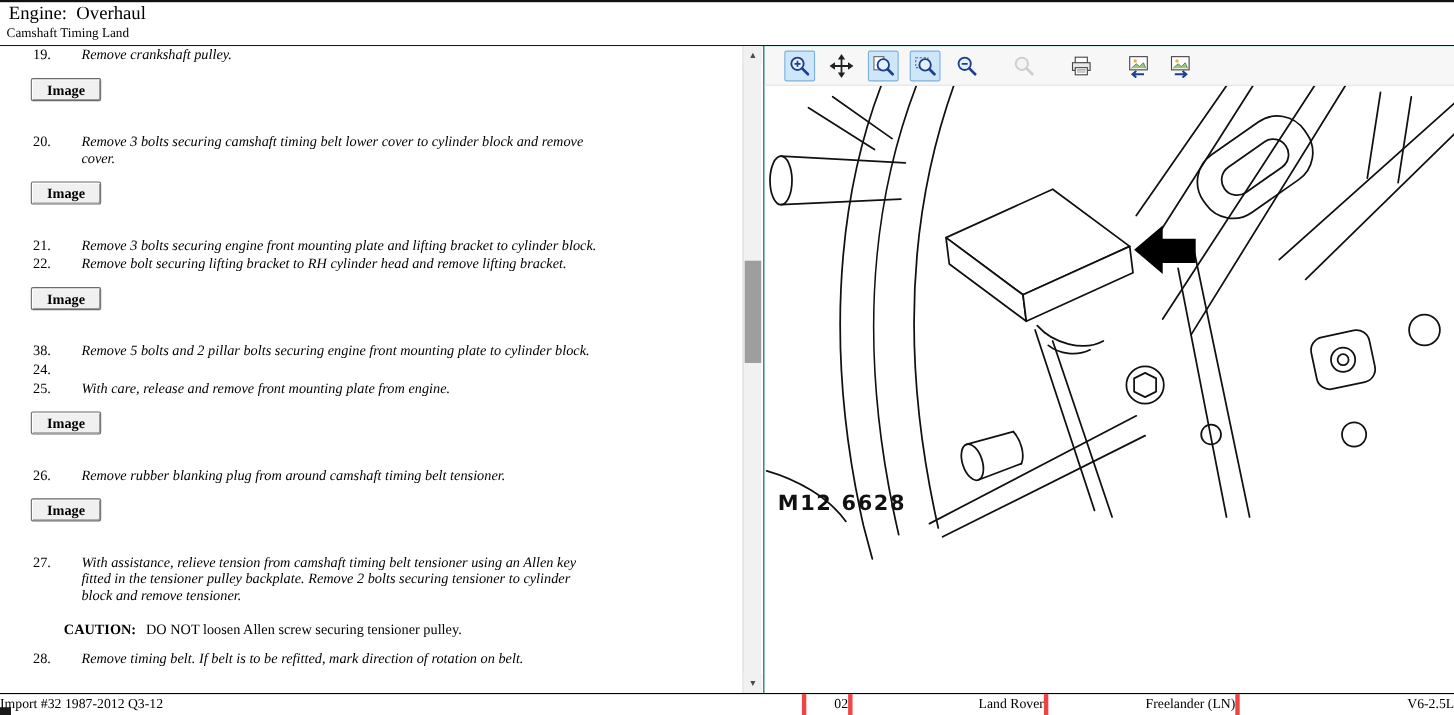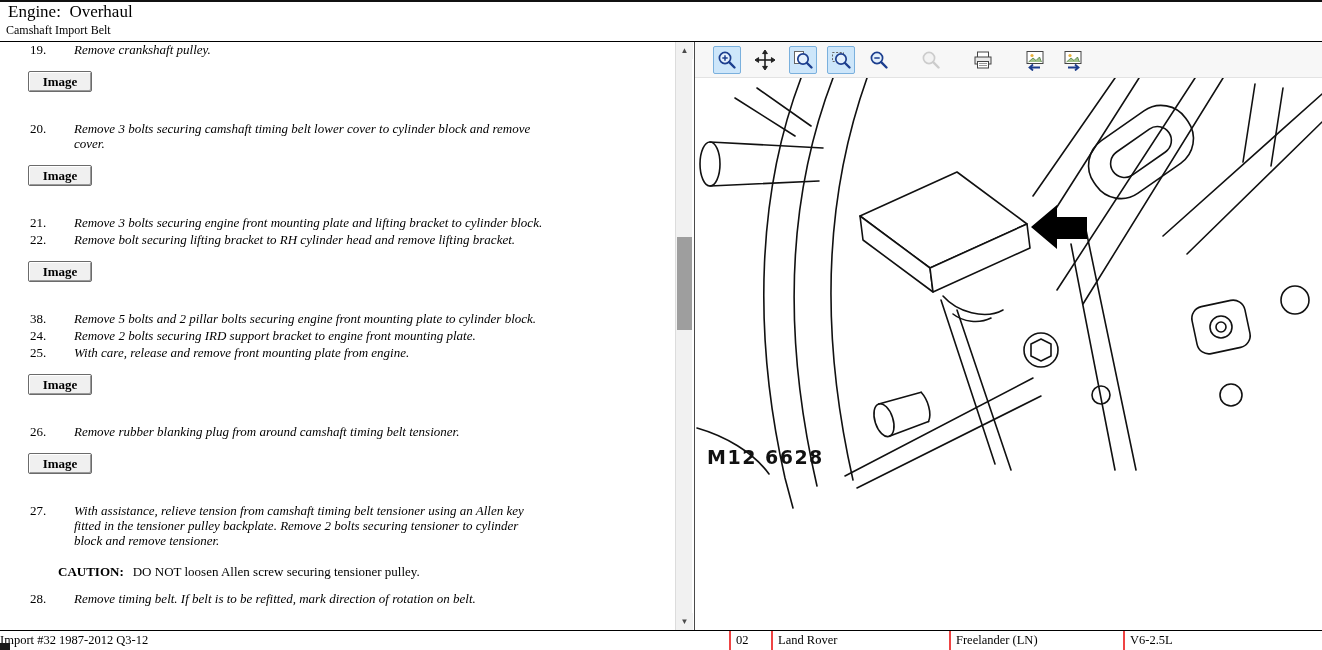--- a/index.html
+++ b/index.html
@@ -52,37 +52,37 @@
           border: 1px solid transparent; border-radius: 2px; background: transparent; cursor: pointer; }
   .tool.active { background: #cde6fa; border-color: #7ab0dd; }
   .tool.disabled { opacity: 0.45; cursor: default; }
   .tool.gap-before { margin-left: 14px; }
   .figure { position: absolute; top: 36px; left: 0; right: 0; bottom: 0; overflow: hidden; background: #fff; }
 
   
   .statusbar { position: absolute; bottom: 0; left: 0; width: 100%; height: 20px; background: #fff;
                border-top: 1px solid #000; display: flex; font-size: 12.5px; line-height: 19px; }
   .cell { padding-left: 5px; white-space: nowrap; overflow: hidden; }
-  .cell + .cell { border-left: 2px solid #ef4444; }
+  .cell + .cell { border-left: 4px solid #ef4444; text-align: right; }
   .c0 { flex: 0 0 729px; padding-left: 0; }
   .c1 { flex: 0 0 42px; }
   .c2 { flex: 0 0 178px; }
   .c3 { flex: 0 0 174px; }
   .c4 { flex: 1; }
 
   .corner-artifact { position: absolute; left: 0; bottom: 0; width: 10px; height: 7px; background: #1a1a1a; }
 </style>
 </head>
 <body>
 
 <div class="app">
 
   <div class="header">
     <div class="title">Engine:  Overhaul</div>
-    <div class="subtitle">Camshaft Import Belt</div>
+    <div class="subtitle">Camshaft Timing Land</div>
   </div>
 
   <div class="left-panel">
     <div class="content">
 
       <div class="step">
         <span class="num">19.</span>
         <span class="txt">Remove crankshaft pulley.</span>
       </div>
       <button class="img-btn">Image</button>
@@ -102,21 +102,20 @@
         <span class="txt">Remove bolt securing lifting bracket to RH cylinder head and remove lifting bracket.</span>
       </div>
       <button class="img-btn">Image</button>
 
       <div class="step">
         <span class="num">38.</span>
         <span class="txt">Remove 5 bolts and 2 pillar bolts securing engine front mounting plate to cylinder block.</span>
       </div>
       <div class="step">
         <span class="num">24.</span>
-        <span class="txt">Remove 2 bolts securing IRD support bracket to engine front mounting plate.</span>
       </div>
       <div class="step">
         <span class="num">25.</span>
         <span class="txt">With care, release and remove front mounting plate from engine.</span>
       </div>
       <button class="img-btn">Image</button>
 
       <div class="step">
         <span class="num">26.</span>
         <span class="txt">Remove rubber blanking plug from around camshaft timing belt tensioner.</span>

